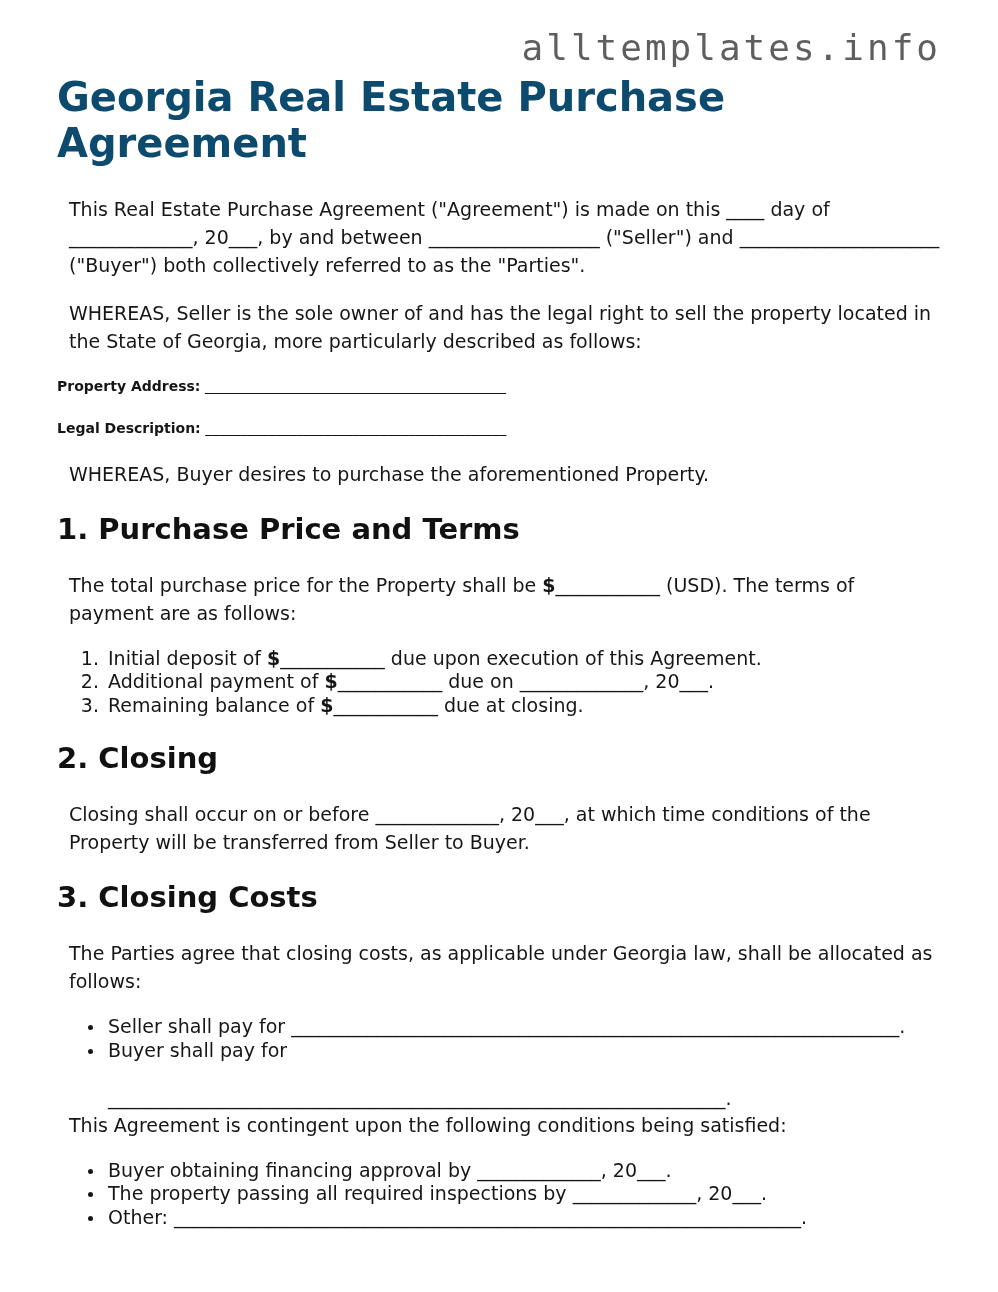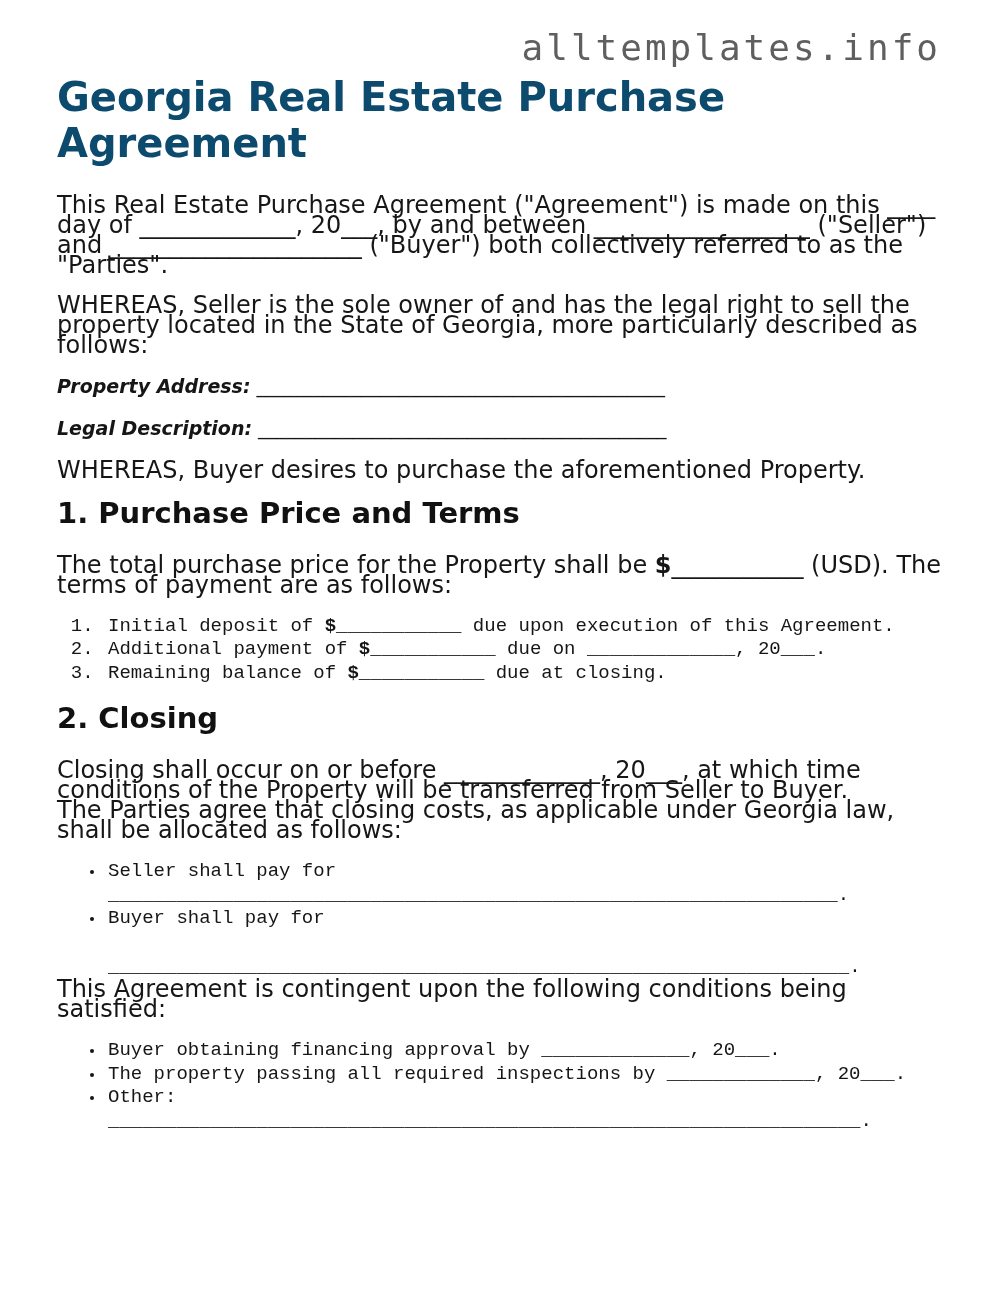--- a/index.html
+++ b/index.html
@@ -29,42 +29,41 @@
     line-height: 1.16;
     font-weight: bold;
     margin: 4px 0 28px 0;
     max-width: 780px;
     color: #0c4a6e;
   }
   h2.section-heading {
     font-size: 29px;
     line-height: 34px;
     font-weight: bold;
-    margin: 16px 0 25px 0;
+    margin: 24px 0 25px 0;
     color: #111111;
   }
   p.body-text {
-    font-size: 24px;
-    line-height: 20px;
-    margin: 0 0 20px 0;
+    font-size: 19px;
+    line-height: 28px;
+    margin: 0 0 20px 12px;
   }
   p.field-line {
-    font-size: 19px;
+    font-size: 14px;
     line-height: 23.5px;
     margin: 0 0 19px 0;
-    font-style: italic;
   }
   .bold { font-weight: bold; }
   ol.num-list, ul.bullet-list {
     margin: 0 0 0 0;
     padding: 0 0 0 48px;
     font-size: 19px;
     line-height: 23.5px;
   }
-  ol.num-list li, ul.bullet-list li { padding-left: 3px; font-family: Liberation Mono, monospace; }
+  ol.num-list li, ul.bullet-list li { padding-left: 3px; }
   ul.bullet-list li::marker { font-size: 0.85em; }
   .blank { white-space: nowrap; }
   .spaced-blank { display: inline-block; margin-top: 25px; }
 </style>
 </head>
 <body>
 
 <div class="page">
 
   <div class="watermark">alltemplates.info</div>
@@ -90,20 +89,21 @@
       <li><span>Remaining balance of </span><span class="bold">$</span><span class="blank">___________</span><span> due at closing.</span></li>
     </ol>
   </div>
 
   <div>
     <h2 class="section-heading">2. Closing</h2>
     <p class="body-text" style="margin-bottom:0;">Closing shall occur on or before _____________, 20___, at which time conditions of the Property will be transferred from Seller to Buyer.</p>
   </div>
 
   <div>
+    <h2 class="section-heading">3. Closing Costs</h2>
     <p class="body-text">The Parties agree that closing costs, as applicable under Georgia law, shall be allocated as follows:</p>
     <ul class="bullet-list">
       <li><span>Seller shall pay for </span><span class="blank">________________________________________________________________</span><span>.</span></li>
       <li><span>Buyer shall pay for</span><br><span class="blank spaced-blank">_________________________________________________________________</span><span>.</span></li>
     </ul>
   </div>
 
   <div>
     <p class="body-text">This Agreement is contingent upon the following conditions being satisfied:</p>
     <ul class="bullet-list">

